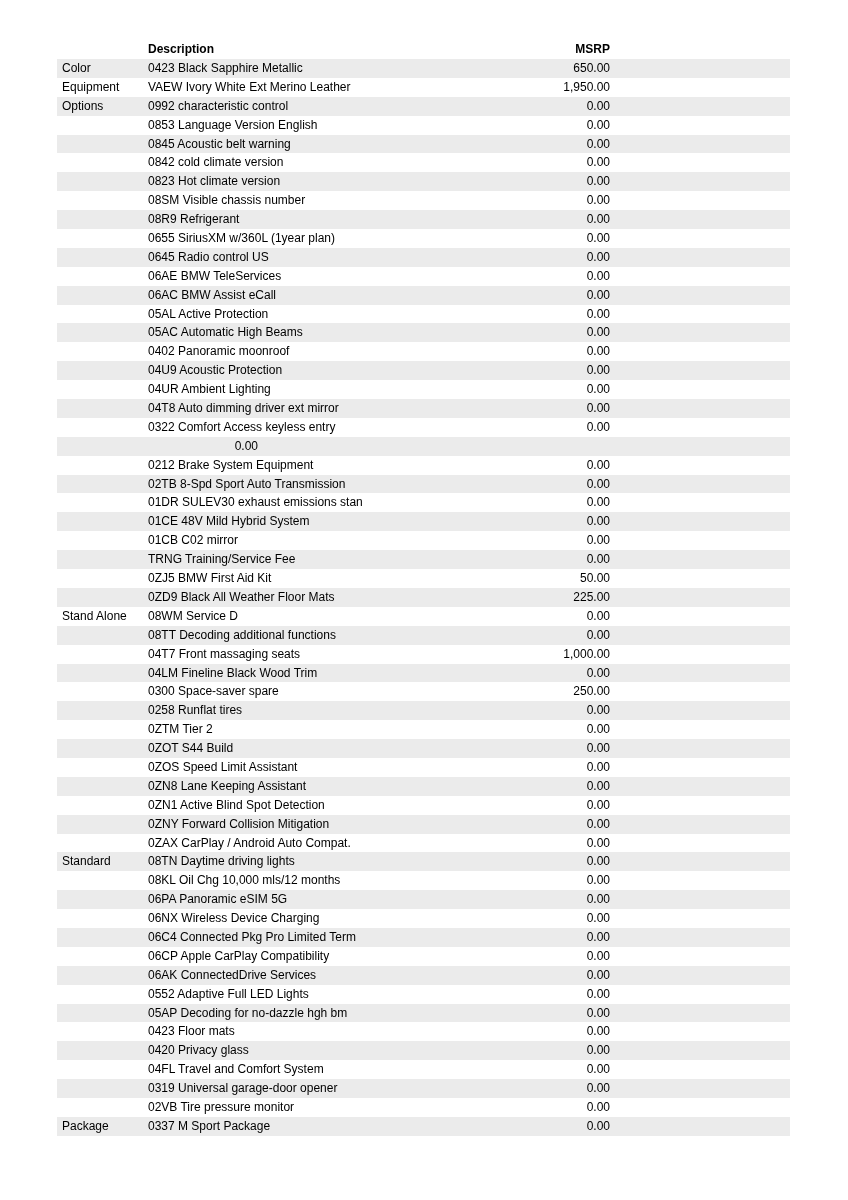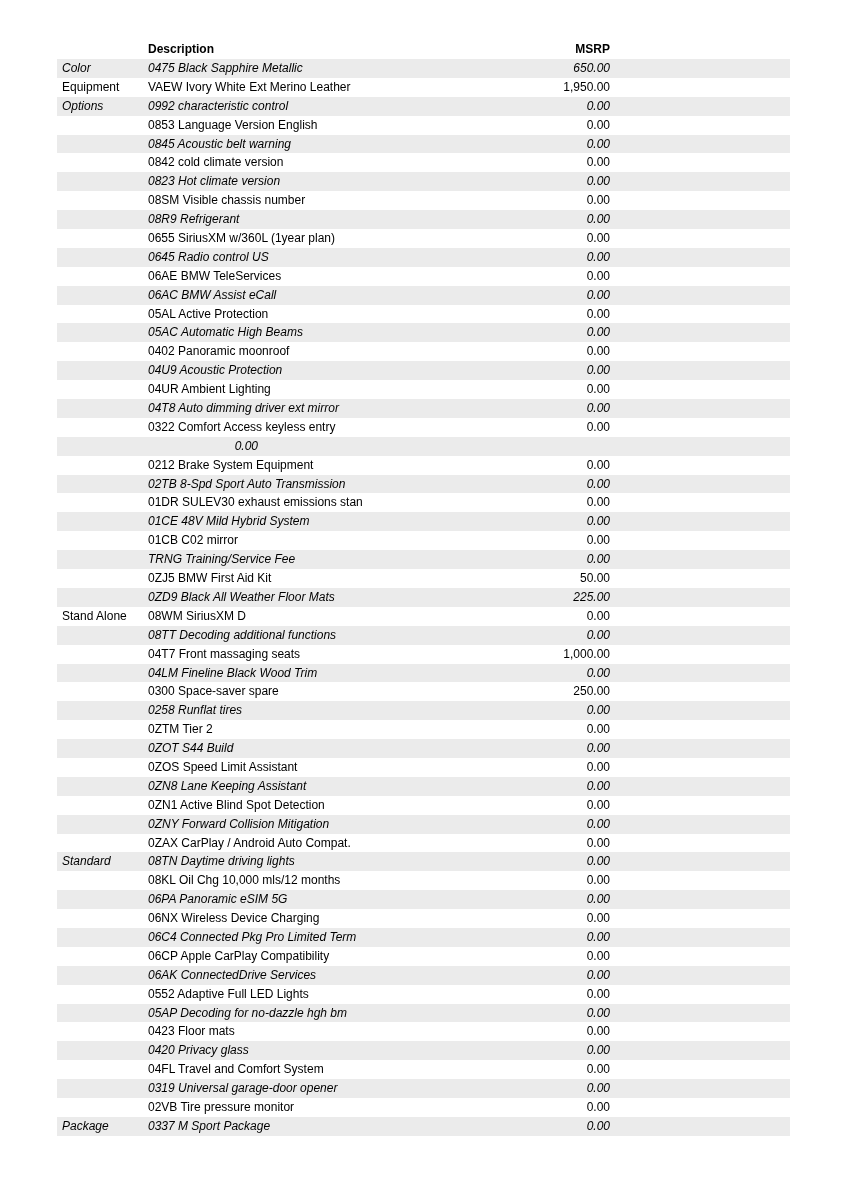--- a/index.html
+++ b/index.html
@@ -34,21 +34,20 @@
     color: #000000;
     white-space: nowrap;
   }
   .row.header {
     height: 19px;
     font-weight: bold;
     background: #ffffff;
   }
   .row.striped {
     background: var(--stripe, #ebebeb);
-    font-style: italic;
   }
   .cell { overflow: hidden; }
   .cell.cat {
     width: 91px;
     padding-left: 5px;
   }
   .cell.desc {
     width: 352px;
   }
   .cell.msrp {
@@ -66,21 +65,21 @@
   <div class="table-wrap">
     <div class="row header">
       <div class="cell cat"></div>
       <div class="cell desc">Description</div>
       <div class="cell msrp">MSRP</div>
       <div class="cell spacer"></div>
     </div>
     <div id="table-body">
         <div class="row striped">
           <div class="cell cat">Color</div>
-          <div class="cell desc">0475 Black Sapphire Metallic</div>
+          <div class="cell desc">0423 Black Sapphire Metallic</div>
           <div class="cell msrp">650.00</div>
           <div class="cell spacer"></div>
         </div>
         <div class="row">
           <div class="cell cat">Equipment</div>
           <div class="cell desc">VAEW Ivory White Ext Merino Leather</div>
           <div class="cell msrp">1,950.00</div>
           <div class="cell spacer"></div>
         </div>
         <div class="row striped">
@@ -239,21 +238,21 @@
           <div class="cell spacer"></div>
         </div>
         <div class="row striped">
           <div class="cell cat"></div>
           <div class="cell desc">0ZD9 Black All Weather Floor Mats</div>
           <div class="cell msrp">225.00</div>
           <div class="cell spacer"></div>
         </div>
         <div class="row">
           <div class="cell cat">Stand Alone</div>
-          <div class="cell desc">08WM SiriusXM D</div>
+          <div class="cell desc">08WM Service D</div>
           <div class="cell msrp">0.00</div>
           <div class="cell spacer"></div>
         </div>
         <div class="row striped">
           <div class="cell cat"></div>
           <div class="cell desc">08TT Decoding additional functions</div>
           <div class="cell msrp">0.00</div>
           <div class="cell spacer"></div>
         </div>
         <div class="row">

